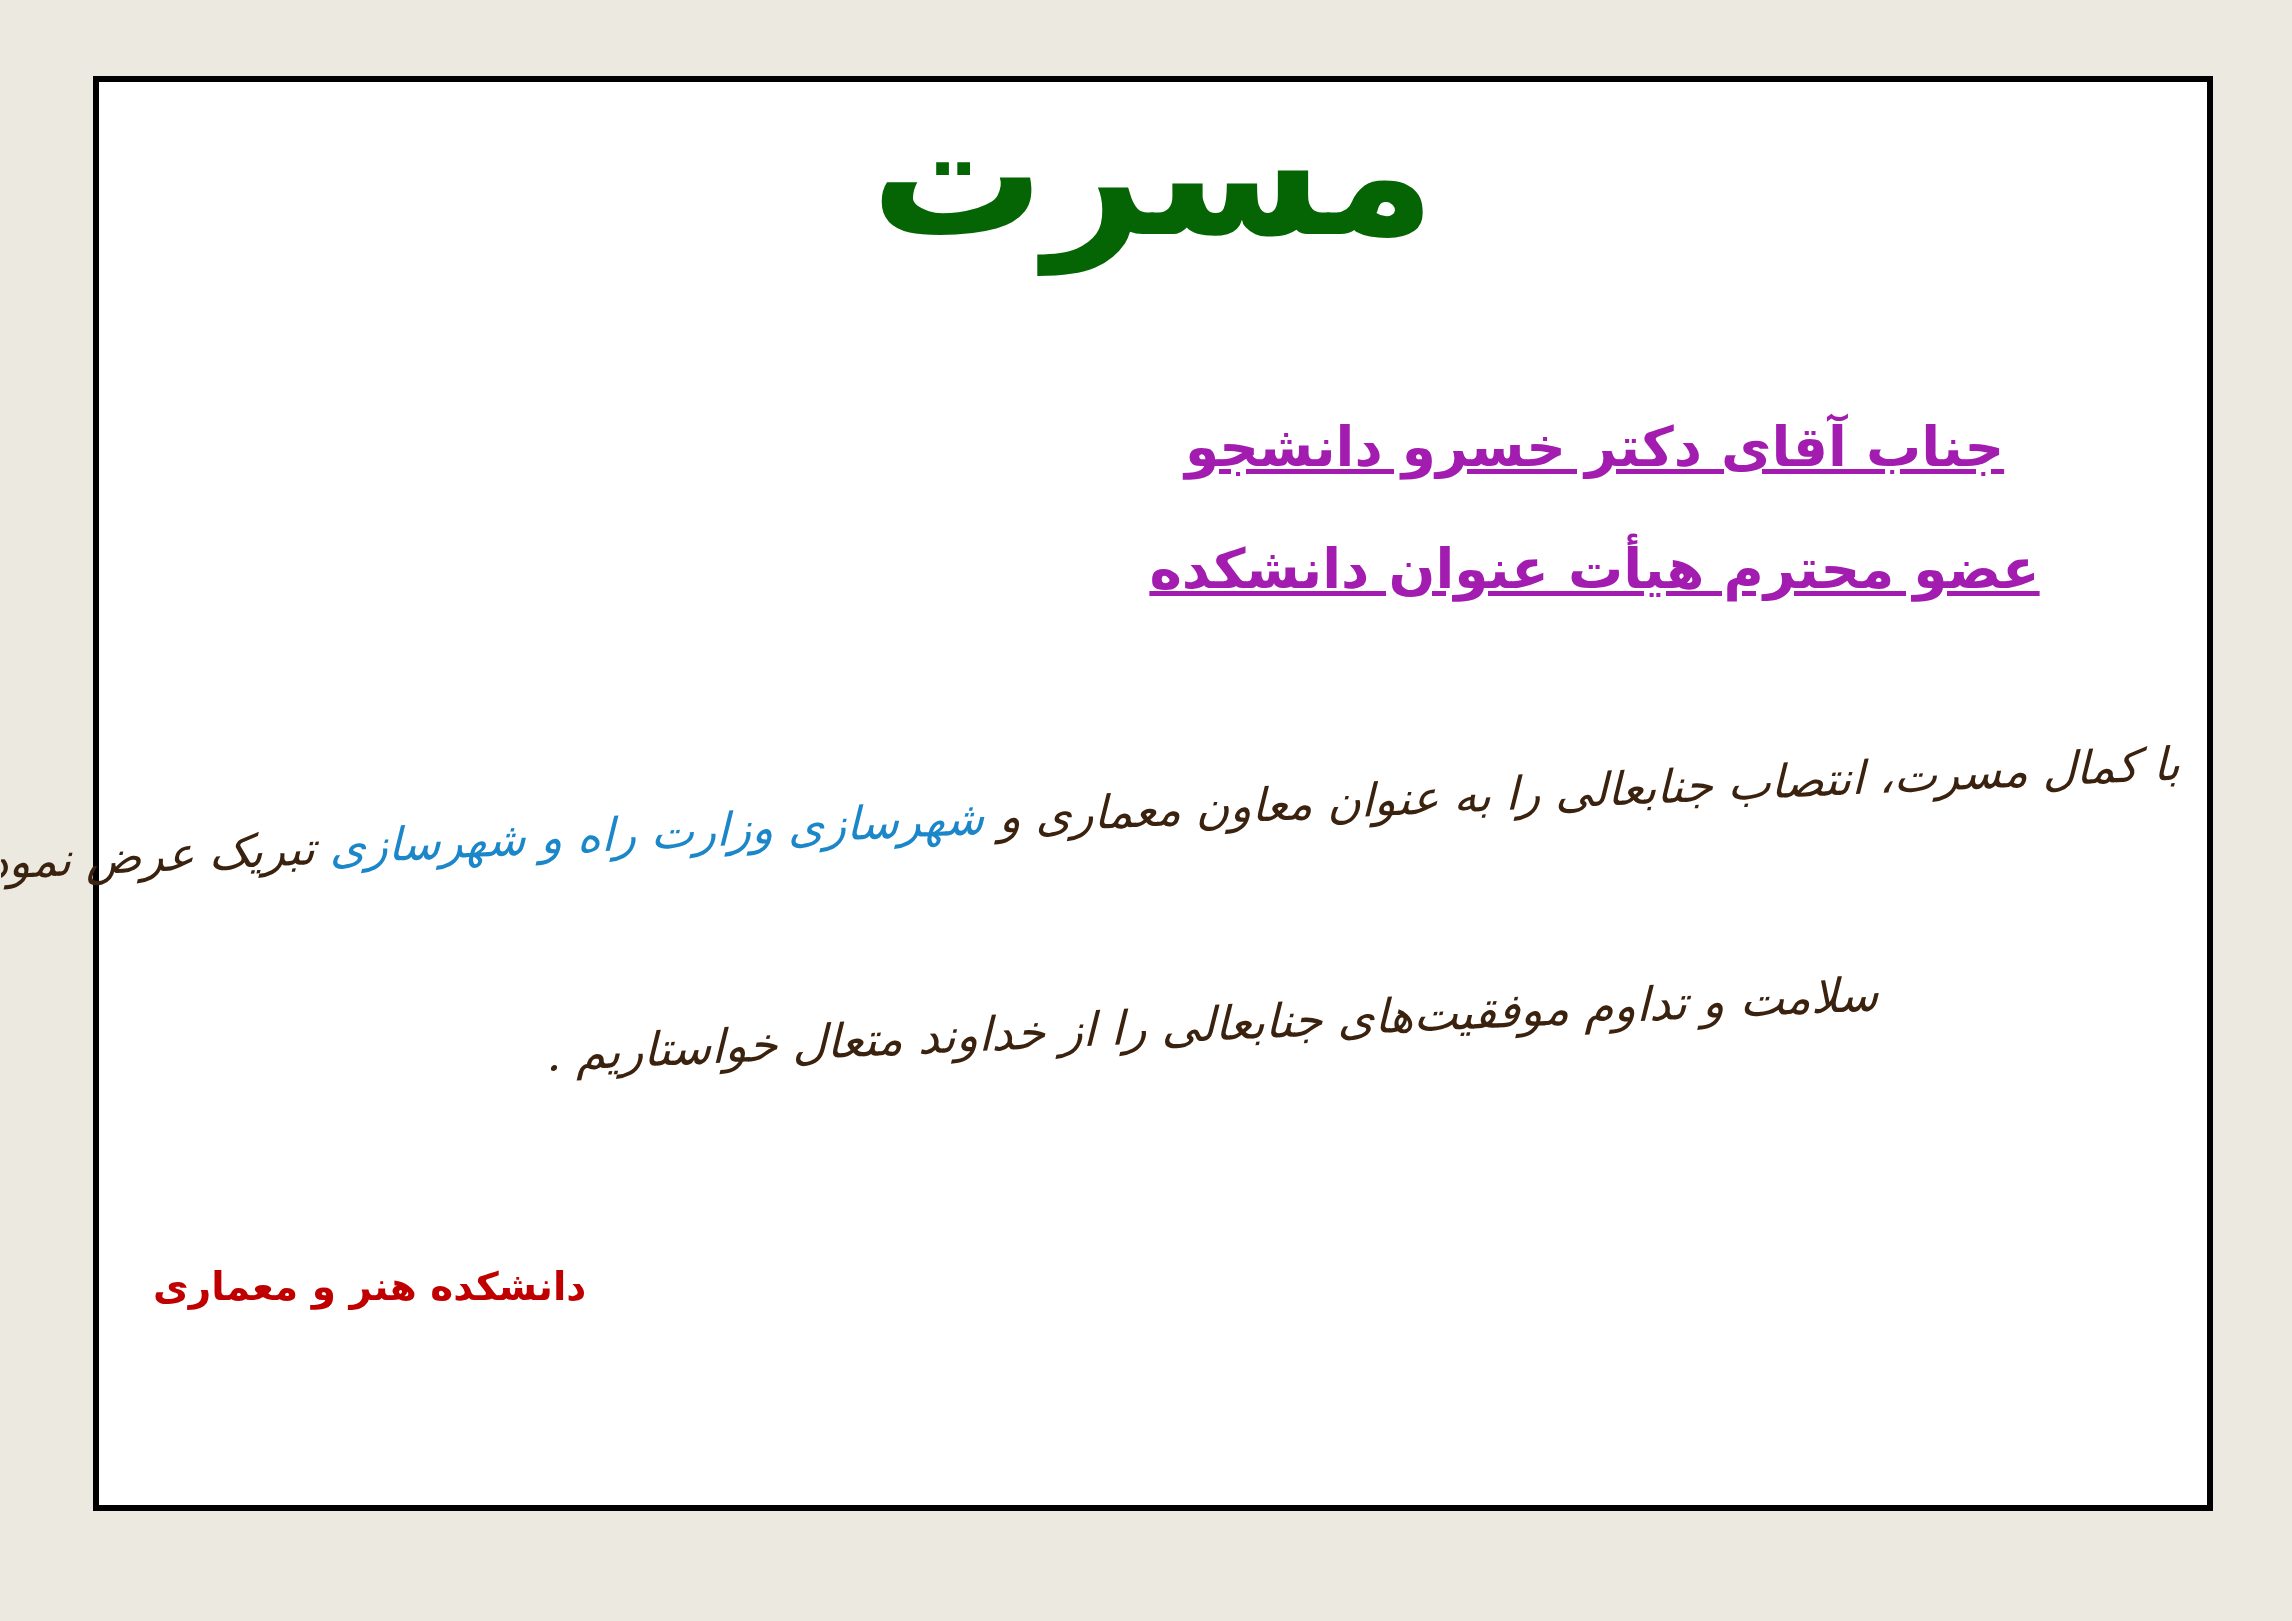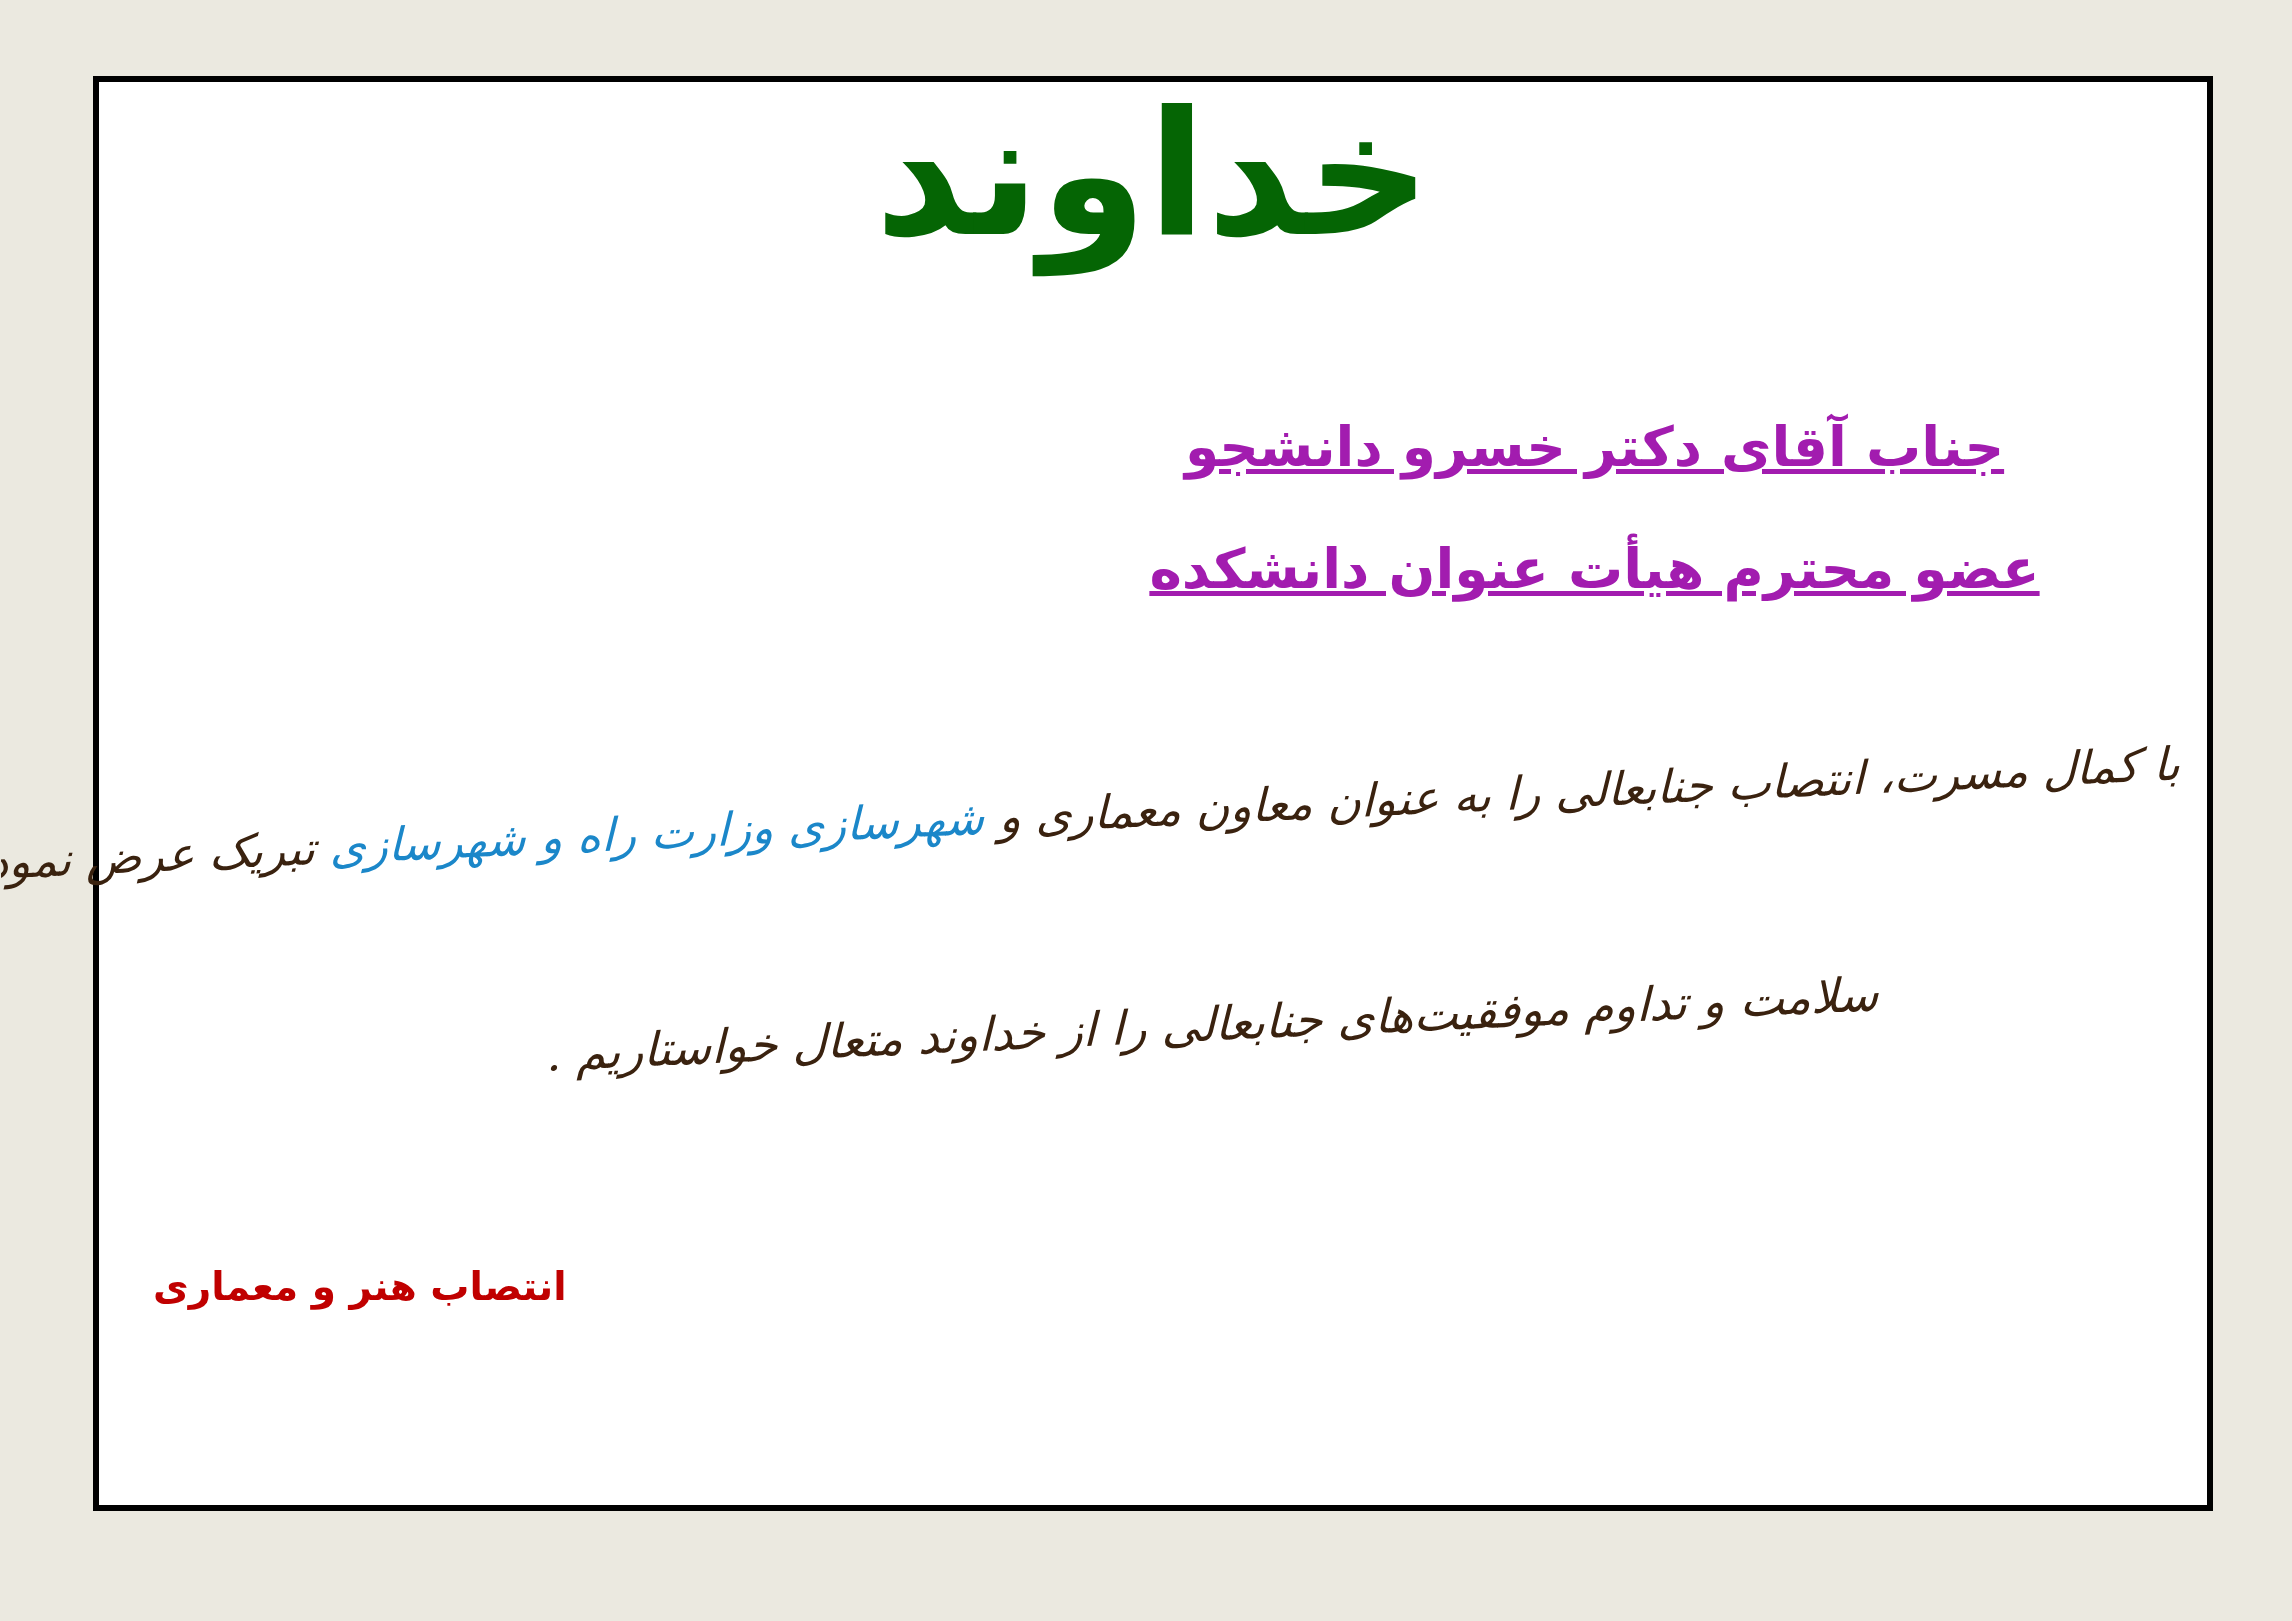--- a/index.html
+++ b/index.html
@@ -137,38 +137,38 @@
   }
 </style>
 </head>
 <body>
 
 <div id="poster-stage">
 
   <div id="announcement-card">
     <div class="card-inner">
 
-      <div id="headline">خداوند</div>
+      <div id="headline">مسرت</div>
 
       <div id="salutation-block">
         <div class="salutation-line">جناب آقای دکتر خسرو دانشجو</div>
         <div class="salutation-line">عضو محترم هیأت عنوان دانشکده</div>
       </div>
 
       <div id="body-block">
 
         <div class="body-line line-1">
           <span class="ink-brown">با کمال مسرت، انتصاب جنابعالی را به عنوان معاون معماری و </span><span class="ink-blue">شهرسازی وزارت راه و شهرسازی </span><span class="ink-brown">تبریک عرض نموده،</span>
         </div>
 
         <div class="body-line line-2">
           <span class="ink-brown">سلامت و تداوم موفقیت‌های جنابعالی را از خداوند متعال خواستاریم .</span>
         </div>
 
       </div>
 
-      <div id="signature">انتصاب هنر و معماری</div>
+      <div id="signature">دانشکده هنر و معماری</div>
 
     </div>
   </div>
 
 </div>
 
 
 </body></html>

